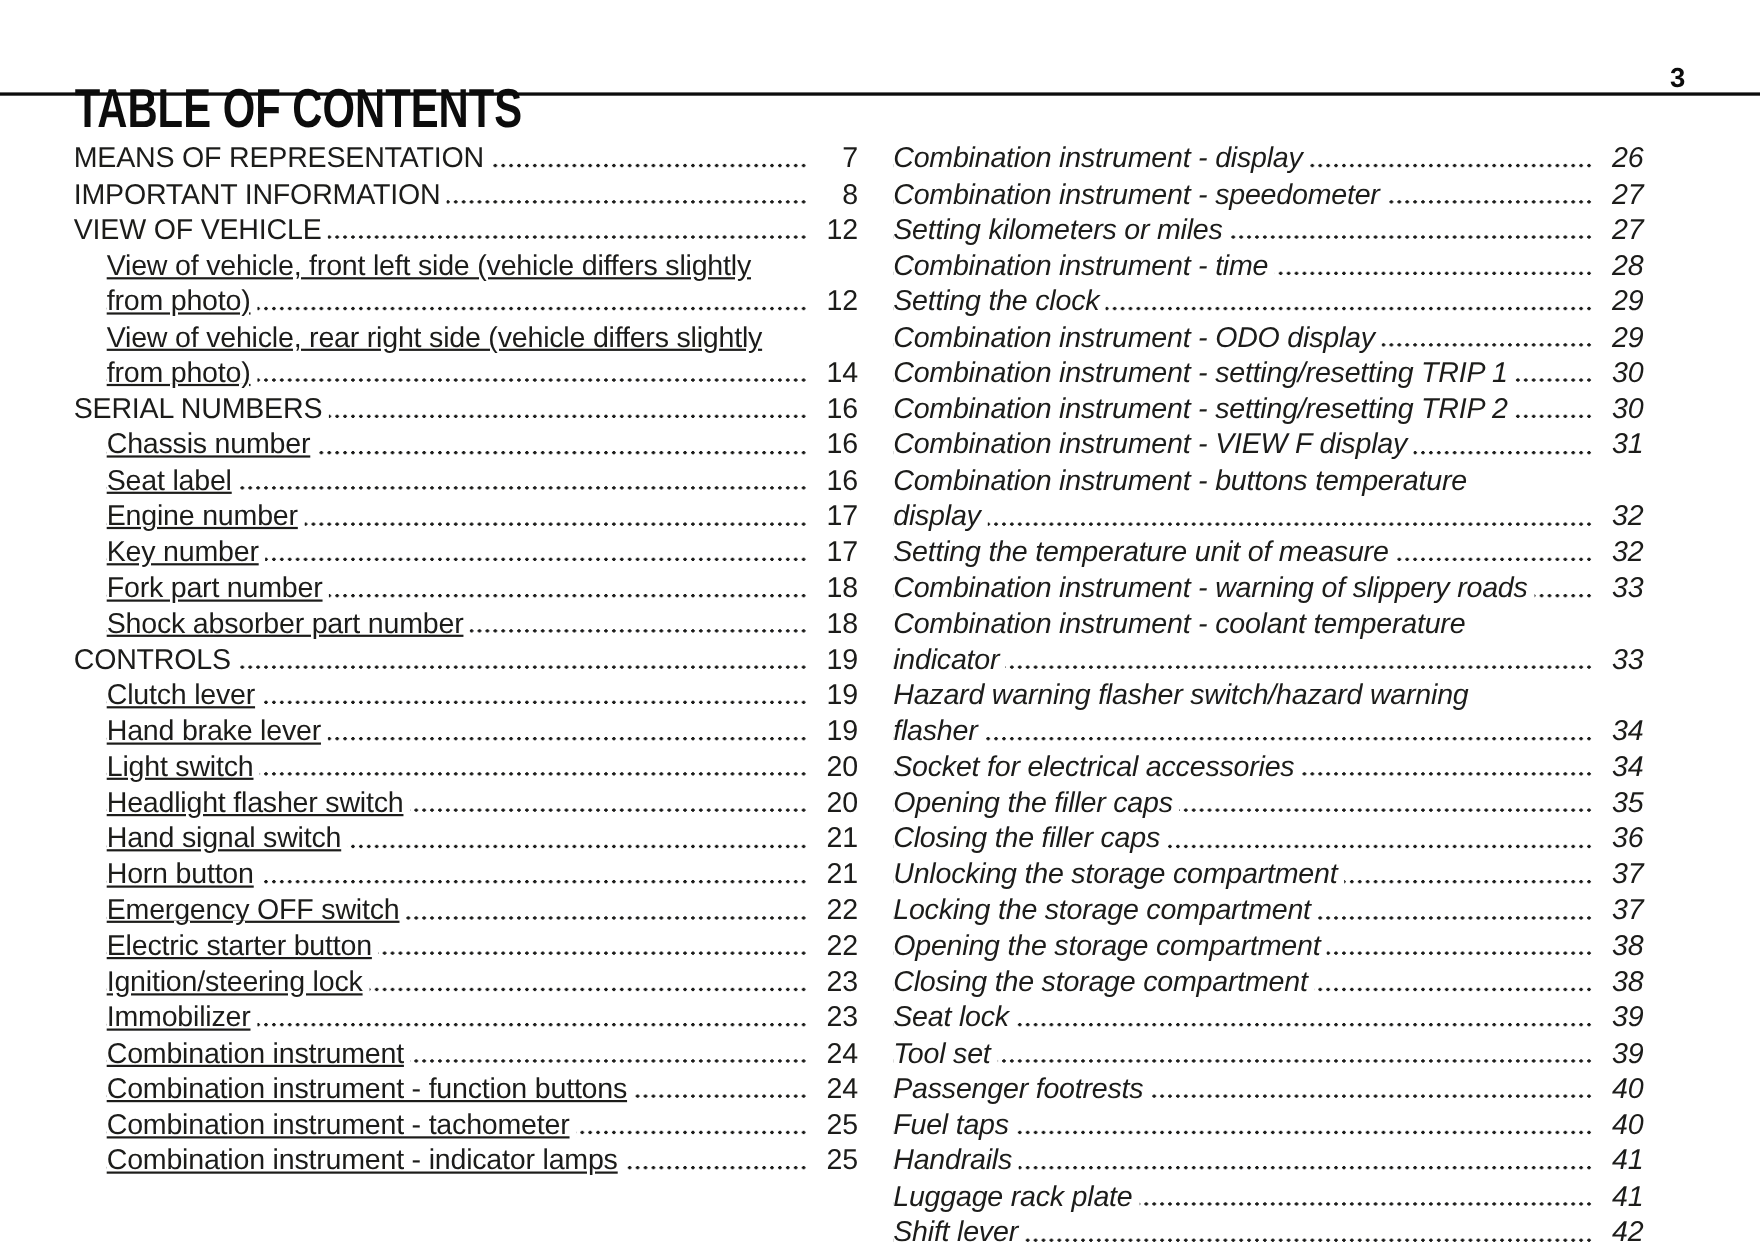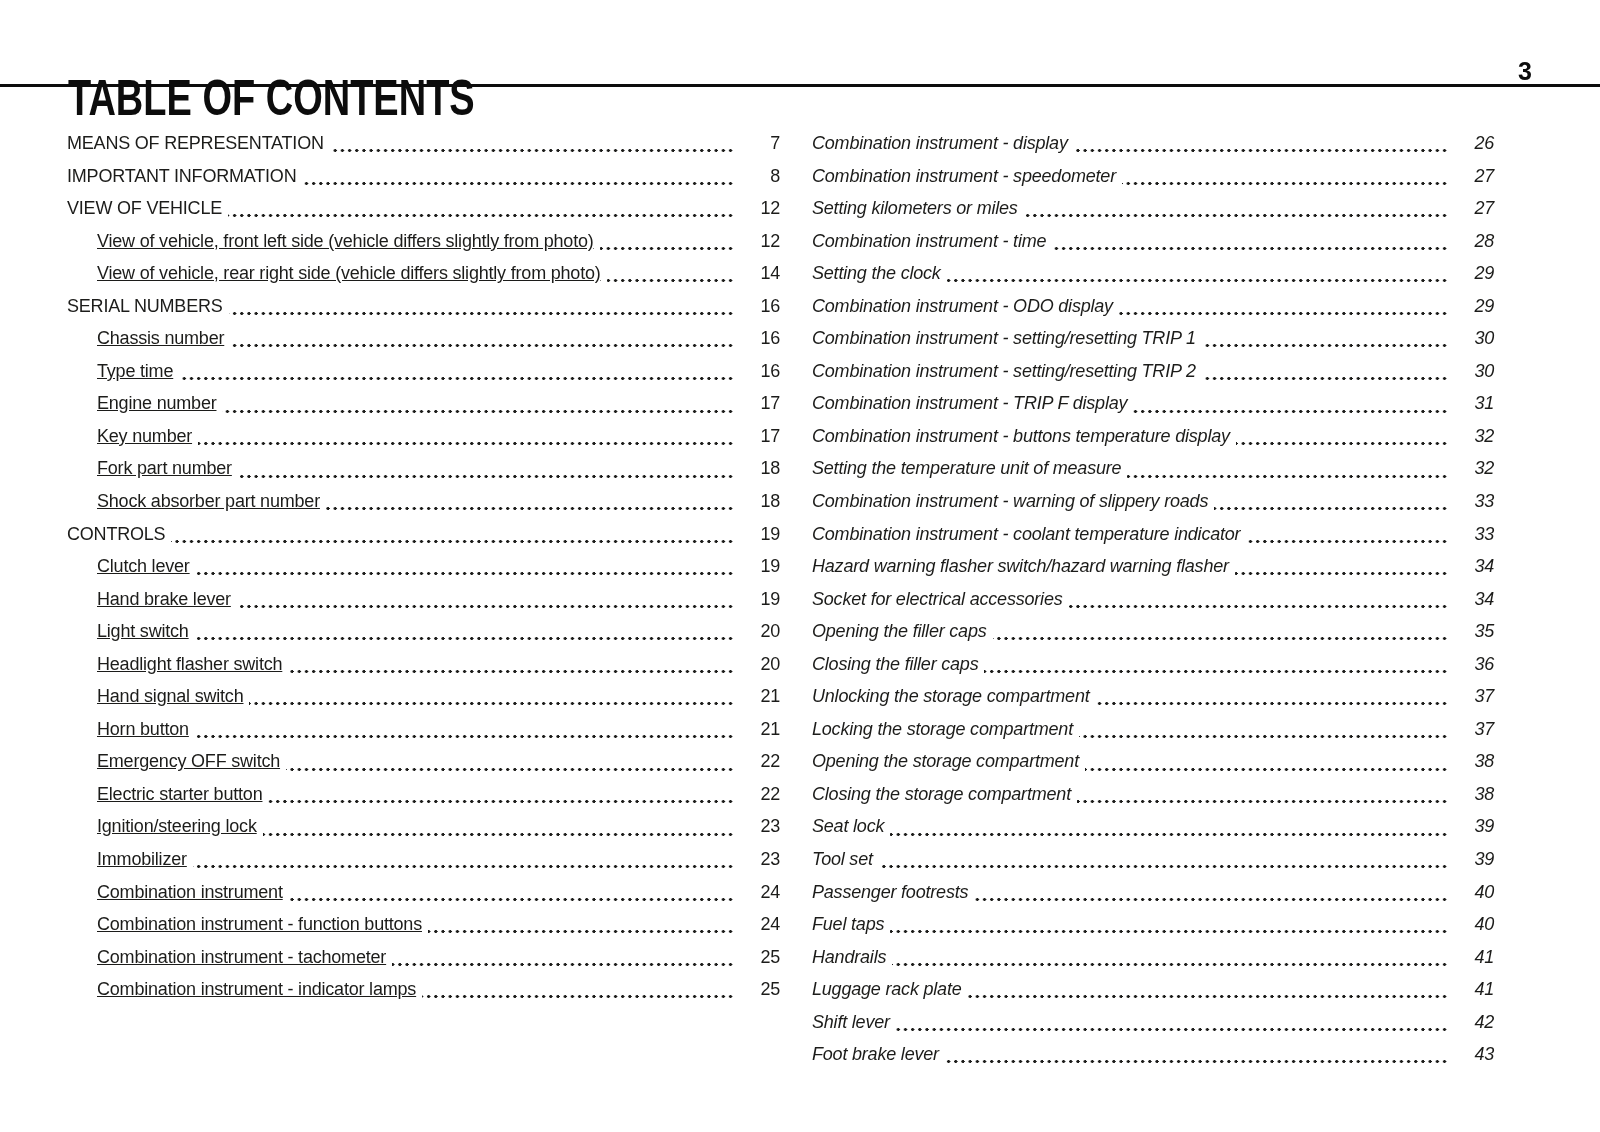--- a/index.html
+++ b/index.html
@@ -59,21 +59,21 @@
   }
   .toc-column {
     flex: none;
   }
   .toc-column.left  { width: 713px; }
   .toc-column.right { width: 682px; margin-left: 32px; font-style: italic; }
 
   
   .toc-entry {
     position: relative;
-    font-size: 18px;
+    font-size: 26px;
     line-height: 32.55px;
     letter-spacing: -0.2px;
     padding-right: 70px;   
   }
   .toc-entry.sub { padding-left: 30px; text-decoration: underline; }
 
   
   .toc-dots {
     position: absolute;
     left: 0;
@@ -152,21 +152,21 @@
       </div>
 
       <div class="toc-entry sub">
         <span class="toc-dots"></span>
         <span class="toc-label">Chassis number</span>
         <span class="toc-page">16</span>
       </div>
 
       <div class="toc-entry sub">
         <span class="toc-dots"></span>
-        <span class="toc-label">Type time</span>
+        <span class="toc-label">Seat label</span>
         <span class="toc-page">16</span>
       </div>
 
       <div class="toc-entry sub">
         <span class="toc-dots"></span>
         <span class="toc-label">Engine number</span>
         <span class="toc-page">17</span>
       </div>
 
       <div class="toc-entry sub">
@@ -323,21 +323,21 @@
       </div>
 
       <div class="toc-entry">
         <span class="toc-dots"></span>
         <span class="toc-label">Combination instrument - setting/resetting TRIP 2</span>
         <span class="toc-page">30</span>
       </div>
 
       <div class="toc-entry">
         <span class="toc-dots"></span>
-        <span class="toc-label">Combination instrument - TRIP F display</span>
+        <span class="toc-label">Combination instrument - VIEW F display</span>
         <span class="toc-page">31</span>
       </div>
 
       <div class="toc-entry">
         <span class="toc-dots"></span>
         <span class="toc-label">Combination instrument - buttons temperature display</span>
         <span class="toc-page">32</span>
       </div>
 
       <div class="toc-entry">

